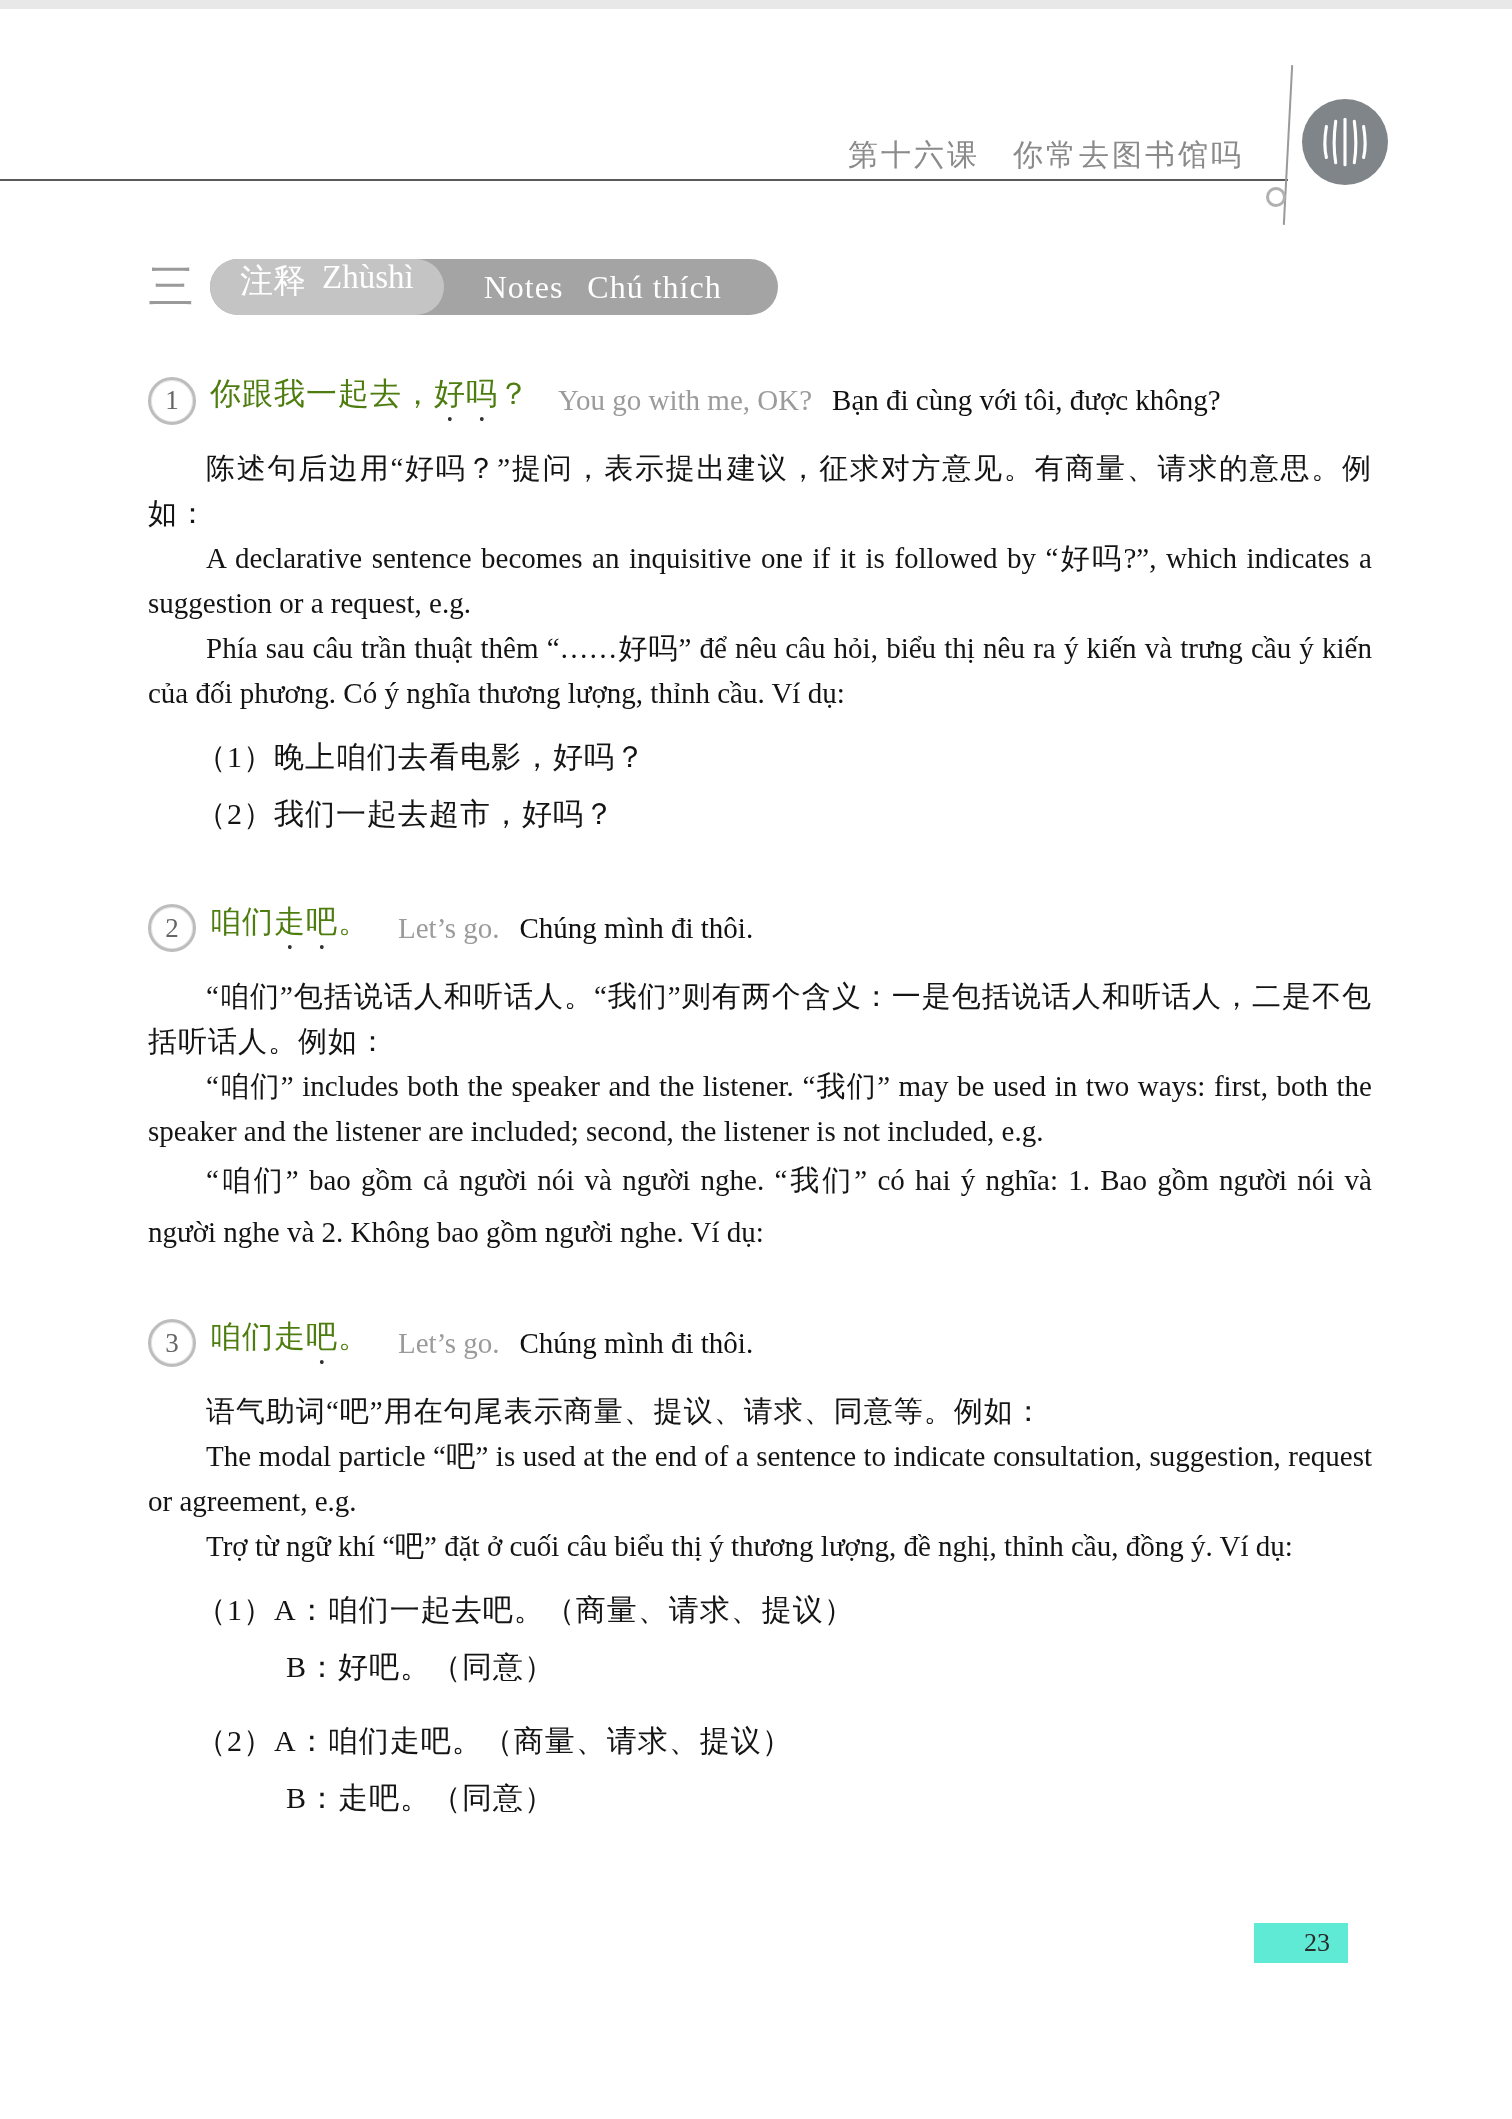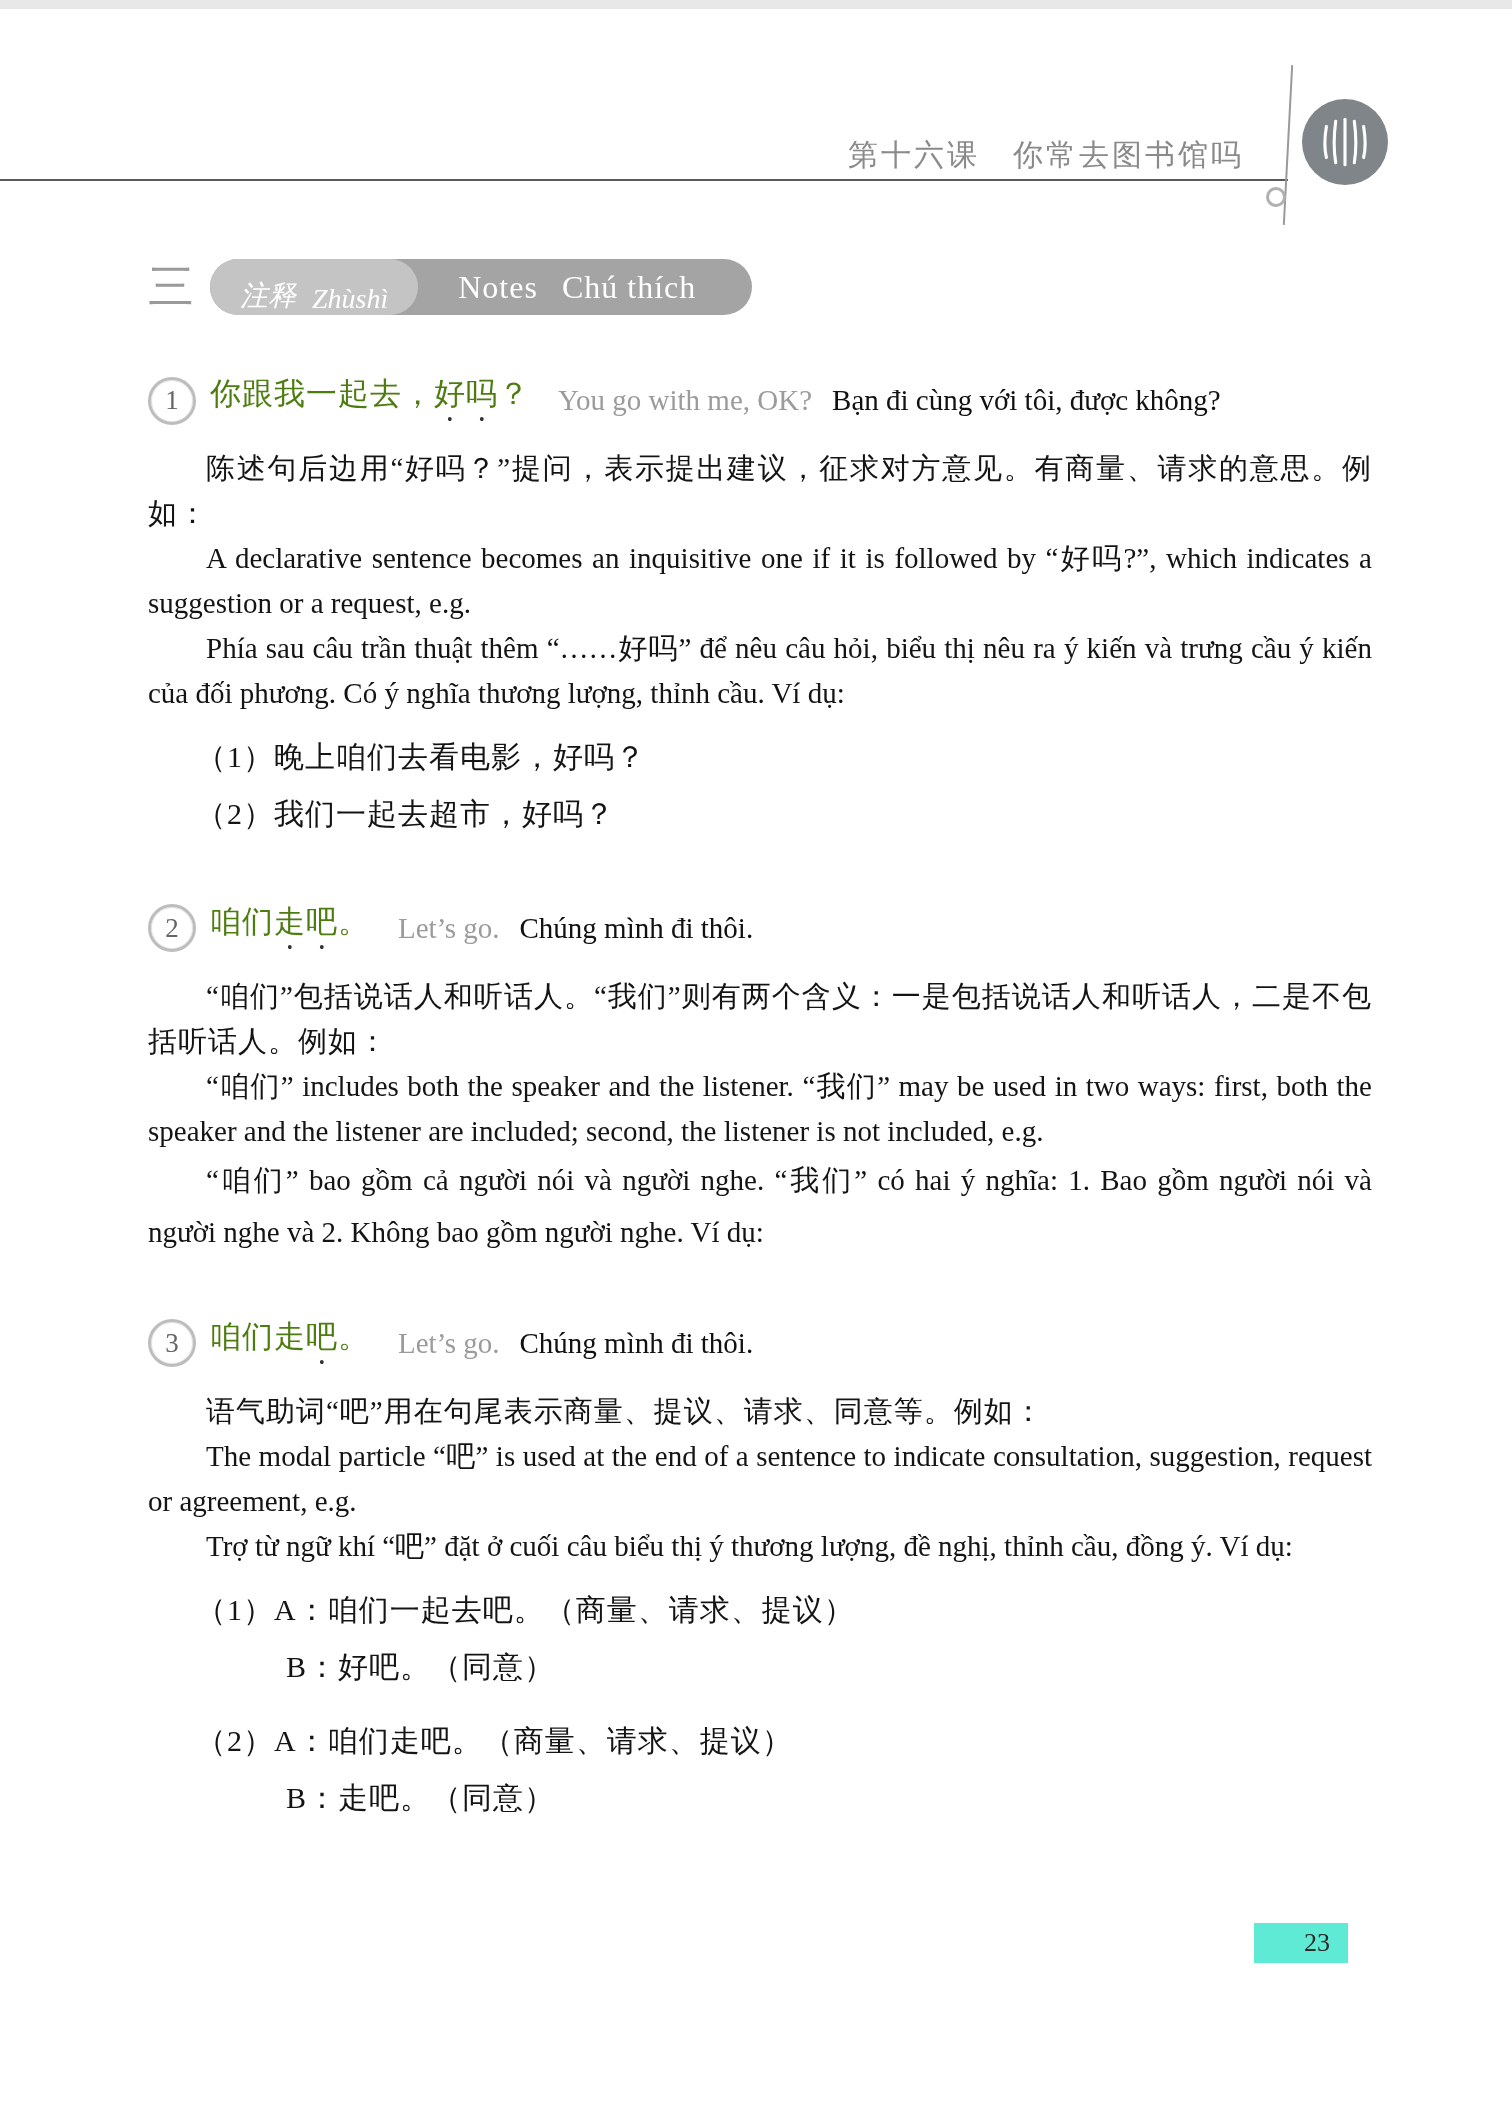--- a/index.html
+++ b/index.html
@@ -72,29 +72,28 @@
   .badge {
     display: inline-flex;
     align-items: center;
     background: #a4a4a4;
     border-radius: 30px;
     height: 56px;
     padding-right: 56px;
   }
   .badge-inner {
     display: inline-flex;
-    align-items: flex-end;
+    align-items: flex-start;
     gap: 16px;
     background: #c4c4c4;
     border-radius: 30px;
     height: 56px;
     padding: 0 30px;
     color: #ffffff;
-    font-size: 28px;
-    font-style: italic;
+    font-size: 33px;
   }
   .badge-rest {
     display: inline-flex;
     gap: 24px;
     margin-left: 40px;
     color: #ffffff;
     font-size: 32px;
     letter-spacing: 1px;
   }
 

